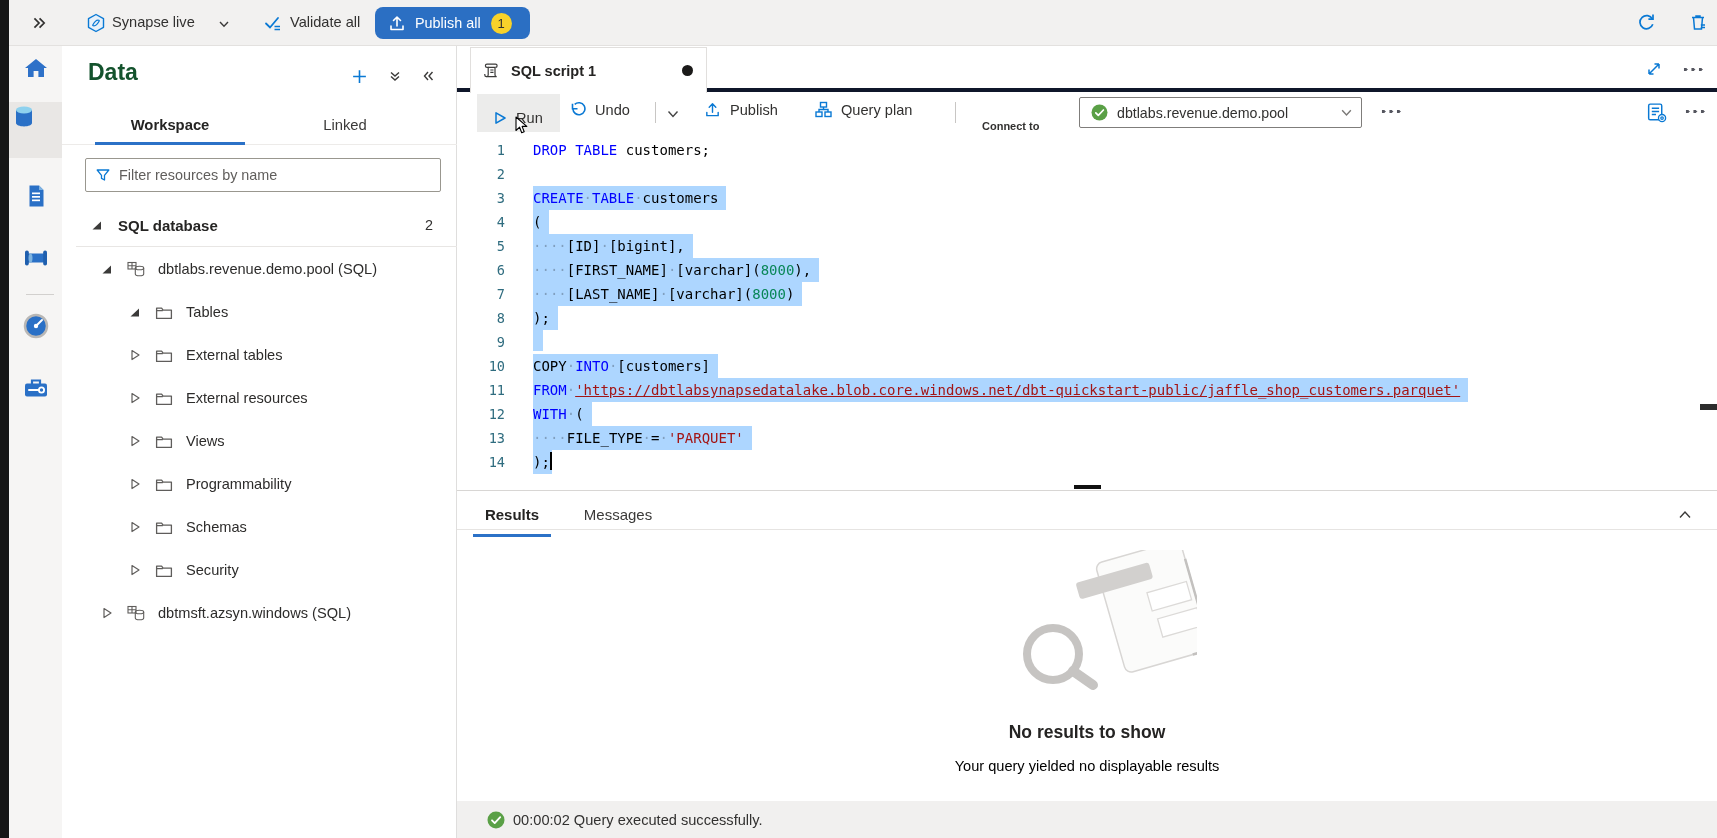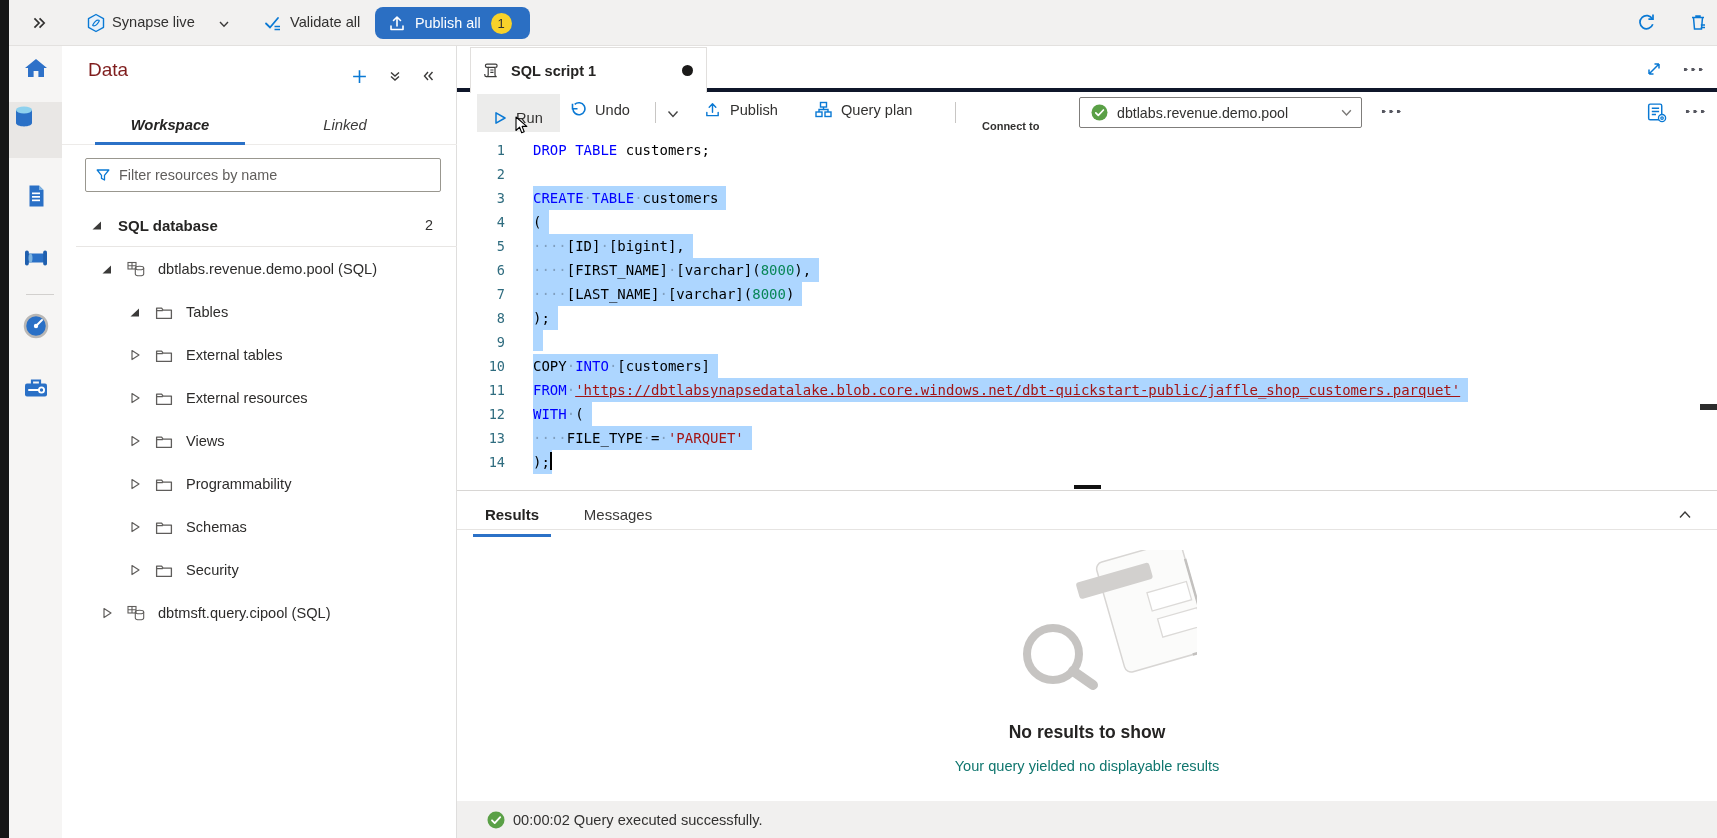--- a/index.html
+++ b/index.html
@@ -23,24 +23,24 @@
   #refresh-btn { left:1636px; top:12px; } #trash-btn { left:1688px; top:12px; }
 
   
   #rail { left:9px; top:46px; width:53px; height:792px; background:#f6f5f4; }
   .rail-item { position:absolute; left:0; width:53px; height:56px; display:flex; align-items:center; justify-content:center; }
   .rail-item.sel { background:#e9e7e5; }
   #rail-divider { left:17px; top:248px; width:28px; height:1px; background:#d2d0ce; position:absolute; }
 
   
   #panel { left:62px; top:46px; width:395px; height:792px; background:#fff; border-right:1px solid #dfdedd; }
-  #panel-title { left:26px; top:13px; font-size:19px; font-weight:normal; color:#7f1d1d; }
+  #panel-title { left:26px; top:13px; font-size:23px; font-weight:bold; color:#14532d; }
   #panel-add { left:289px; top:22px; } #panel-collapse-all { left:326px; top:23px; } #panel-collapse { left:359px; top:23px; }
   #panel-tabs { left:0; top:60px; width:395px; height:39px; border-bottom:1px solid #edebe9; }
-  .ptab { position:absolute; top:0; height:38px; display:flex; align-items:center; justify-content:center; font-size:14.8px; cursor:pointer;font-style:italic; }
+  .ptab { position:absolute; top:0; height:38px; display:flex; align-items:center; justify-content:center; font-size:14.8px; cursor:pointer; }
   #ptab-workspace { left:33px; width:150px; font-weight:bold; color:#252423; }
   #ptab-linked { left:213px; width:140px; color:#3b3a39; }
   #ptab-underline { left:33px; top:96px; width:150px; height:3px; background:#2b71c7; }
   #filter-box { left:23px; top:112px; width:356px; height:34px; border:1px solid #99978f; border-radius:2px; background:#fff; display:flex; align-items:center; padding-left:9px; }
   #filter-box input { border:none; outline:none; flex:1; font-size:14.4px; margin-left:8px; font-family:"Liberation Sans",sans-serif; color:#323130; }
   #filter-box input::placeholder { color:#605e5c; }
   #tree-section { left:0; top:158px; width:395px; height:42px; display:flex; align-items:center; padding-left:28px; cursor:pointer; }
   #tree-section .lbl { font-size:15px; font-weight:bold; color:#252423; margin-left:14px; }
   #tree-section .count { position:absolute; right:24px; font-size:14.4px; color:#323130; }
   #tree-divider { left:14px; top:200px; width:381px; height:1px; background:#e8e6e4; }
@@ -91,21 +91,21 @@
   #splitter-handle { left:617px; top:439px; width:27px; height:4px; background:#111; cursor:row-resize; }
   #results-tabs { left:0; top:446px; width:1260px; height:38px; border-bottom:1px solid #e6e4e2; }
   .rtab { position:absolute; top:0; height:45px; display:flex; align-items:center; justify-content:center; font-size:15px; cursor:pointer; }
   #rtab-results { left:16px; width:78px; font-weight:bold; color:#252423; }
   #rtab-underline { position:absolute; left:16px; top:42px; width:78px; height:3px; background:#2b71c7; }
   #rtab-messages { left:113px; width:96px; color:#3b3a39; }
   #results-collapse { left:1220px; top:15px; }
   #results-body { left:0; top:492px; width:1260px; height:263px; background:#fff; }
   #empty-illustration { left:520px; top:12px; }
   #empty-title { left:0; top:184px; width:1260px; text-align:center; font-size:17.5px; font-weight:bold; color:#252423; }
-  #empty-message { left:0; top:220px; width:1260px; text-align:center; font-size:14.6px; color:#0f766e; }
+  #empty-message { left:0; top:220px; width:1260px; text-align:center; font-size:14.6px; color:#000000; }
   #status-bar { left:0; top:755px; width:1260px; height:37px; background:#f1f0ef; display:flex; align-items:center; padding-left:30px; }
   #status-bar .msg { font-size:14.6px; color:#323130; margin-left:8px; }
   #mouse-cursor { left:57px; top:70px; z-index:60; pointer-events:none; }
 </style>
 </head>
 <body>
 
 <div class="abs" id="topbar">
   <span class="abs" id="collapse-left">
       <svg width="16" height="16" viewBox="0 0 14 14" fill="none" stroke="#323130" stroke-width="1.5">
@@ -365,21 +365,21 @@
           </svg>
         </span>
         <span class="ticon">
           <svg width="20" height="20" viewBox="0 0 20 20" fill="none" stroke="#5f5d5b" stroke-width="1.1">
             <rect x="2" y="3.5" width="8" height="6.5"></rect>
             <path d="M2 6.7 h8 M6 3.5 v6.5"></path>
             <ellipse cx="13.5" cy="9" rx="4.2" ry="1.8"></ellipse>
             <path d="M9.3 9 v6 c0 1 1.9 1.8 4.2 1.8 s4.2 -0.8 4.2 -1.8 V9"></path>
           </svg>
         </span>
-        <span class="tlabel">dbtmsft.query.cipool (SQL)</span>
+        <span class="tlabel">dbtmsft.azsyn.windows (SQL)</span>
       </div>
     </div>
 </div>
 
 <div class="abs" id="main">
   <div class="abs" id="tabrow">
     <div class="abs" id="sql-tab">
       <span>
           <svg width="17" height="17" viewBox="0 0 17 17" fill="none" stroke="#3b3a39" stroke-width="1.2">
             <path d="M5 2.2 H13.5 a1.6 1.6 0 0 1 0 3.2 M5 2.2 a1.6 1.6 0 0 0 0 3.2 h1.2 V13 a1.7 1.7 0 0 1 -3.4 0 v-1"></path>

